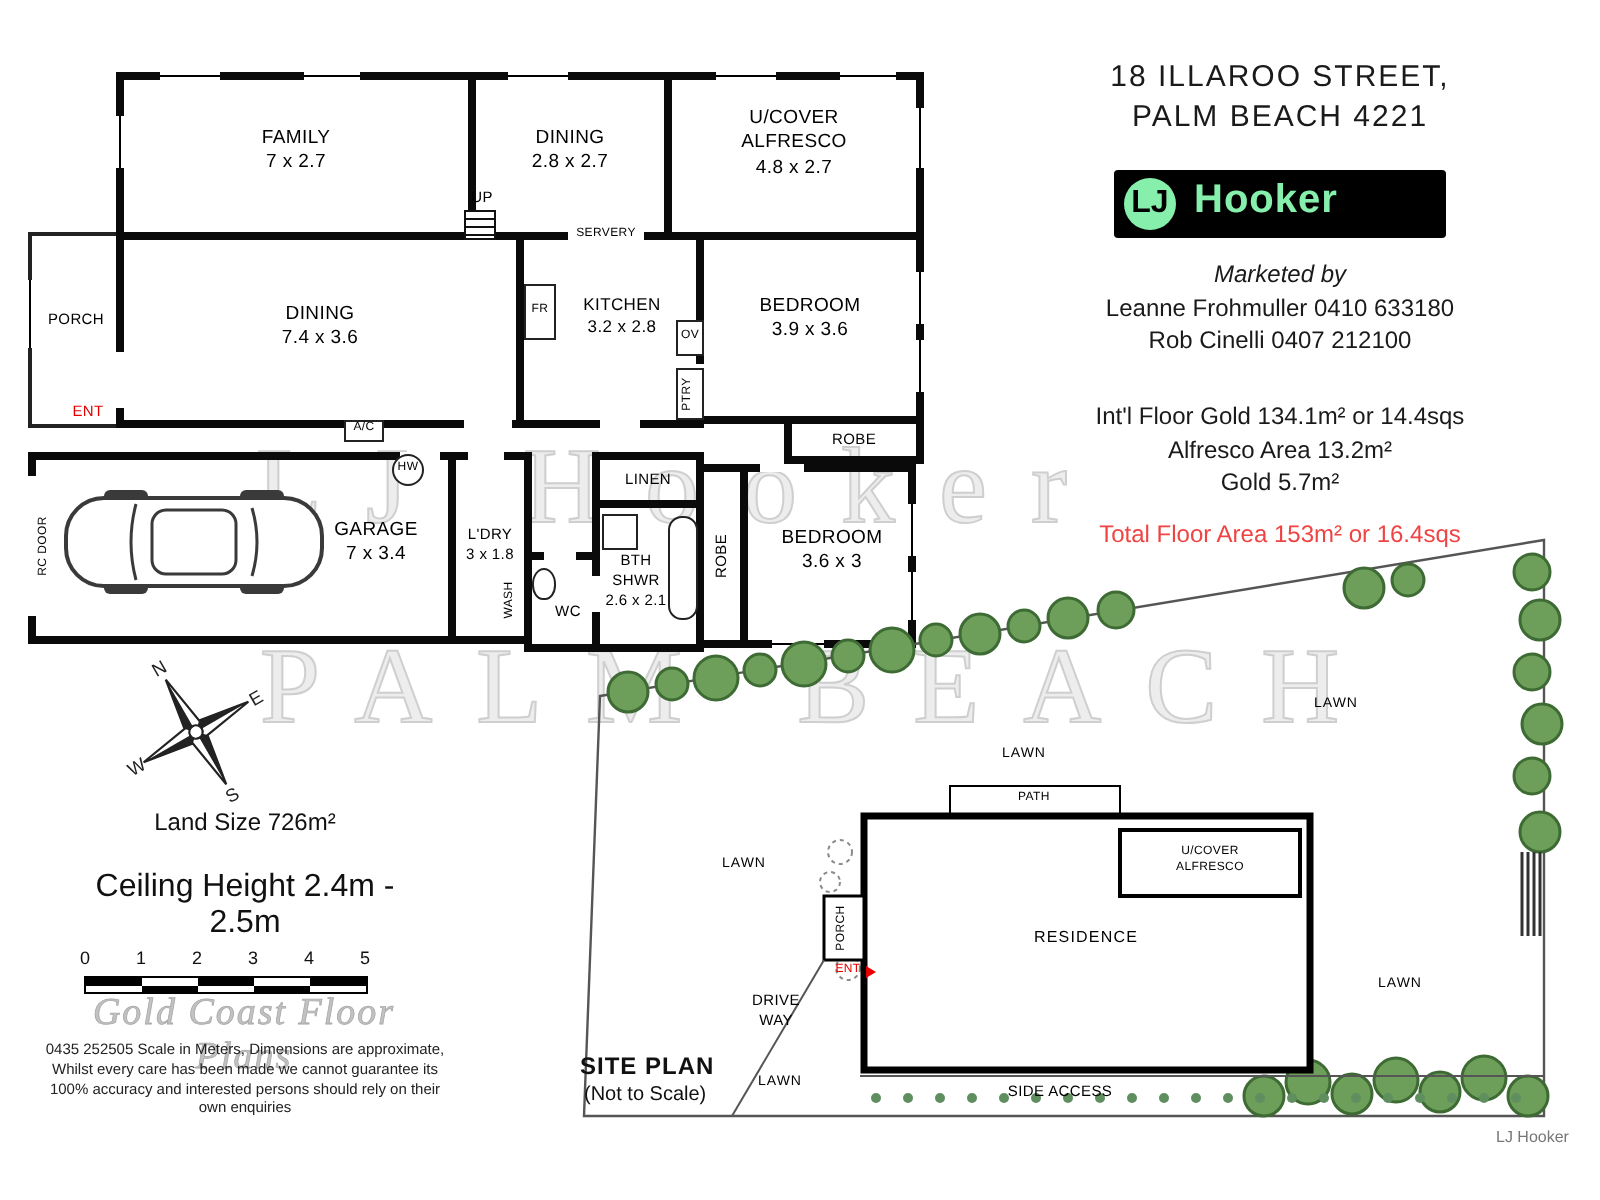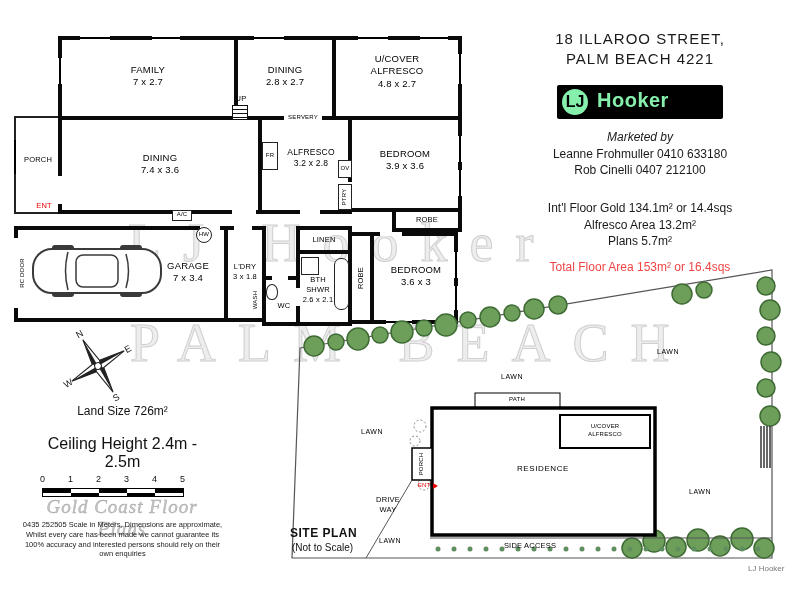--- a/index.html
+++ b/index.html
@@ -103,21 +103,21 @@
     </div>
     <div class="lbl lbl--wrap" style="left:397px;top:72px;width:70px">
       <div>U/COVER ALFRESCO</div>
       <div>4.8 x 2.7</div>
     </div>
     <div class="lbl" style="left:160px;top:164px">
       <div>DINING</div>
       <div>7.4 x 3.6</div>
     </div>
     <div class="lbl" style="left:311px;top:158px;font-size:8.5px">
-      <div>ALFRESCO</div>
+      <div>KITCHEN</div>
       <div>3.2 x 2.8</div>
     </div>
     <div class="lbl" style="left:405px;top:160px">
       <div>BEDROOM</div>
       <div>3.9 x 3.6</div>
     </div>
     <div class="lbl" style="left:188px;top:272px">
       <div>GARAGE</div>
       <div>7 x 3.4</div>
     </div>
@@ -180,21 +180,21 @@
       <div style="position:absolute;left:5px;top:4px;width:26px;height:26px;border-radius:50%;background:#86efac;display:flex;align-items:center;justify-content:center;font-weight:bold;font-size:16px;color:#000">LJ</div>
       <div style="position:absolute;left:40px;top:4px;font-weight:bold;font-size:20px;color:#86efac;letter-spacing:.5px">Hooker</div>
     </div>
 
     <div class="hline" style="top:130px;font-style:italic">Marketed by</div>
     <div class="hline" style="top:147px">Leanne Frohmuller 0410 633180</div>
     <div class="hline" style="top:163px">Rob Cinelli 0407 212100</div>
 
     <div class="hline" style="top:201px">Int'l Floor Gold 134.1m² or 14.4sqs</div>
     <div class="hline" style="top:218px">Alfresco Area 13.2m²</div>
-    <div class="hline" style="top:234px">Plans 5.7m²</div>
+    <div class="hline" style="top:234px">Gold 5.7m²</div>
     <div class="hline" style="top:260px;color:#ef4444">Total Floor Area 153m² or 16.4sqs</div>
   </div>
 
   <div>
     <svg class="abs" style="left:56px;top:324px" width="84" height="84" viewBox="0 0 100 100">
       <g transform="rotate(-30 50 50)">
         <polygon points="50,14 55,45 86,50 55,55 50,86 45,55 14,50 45,45" fill="#fff" stroke="#222" stroke-width="1.3"></polygon>
         <polygon points="50,14 50,50 45,45" fill="#222"></polygon>
         <polygon points="86,50 50,50 55,45" fill="#222"></polygon>
         <polygon points="50,86 50,50 55,55" fill="#222"></polygon>

